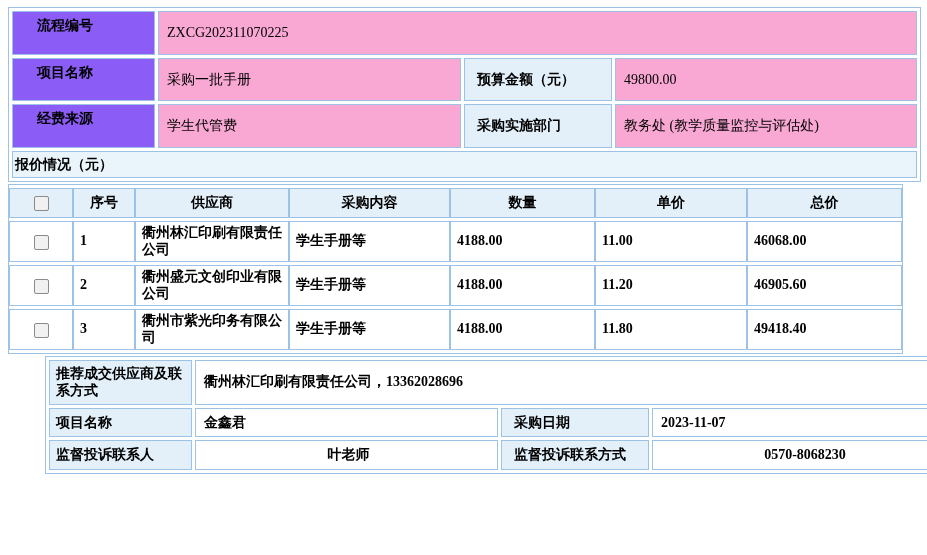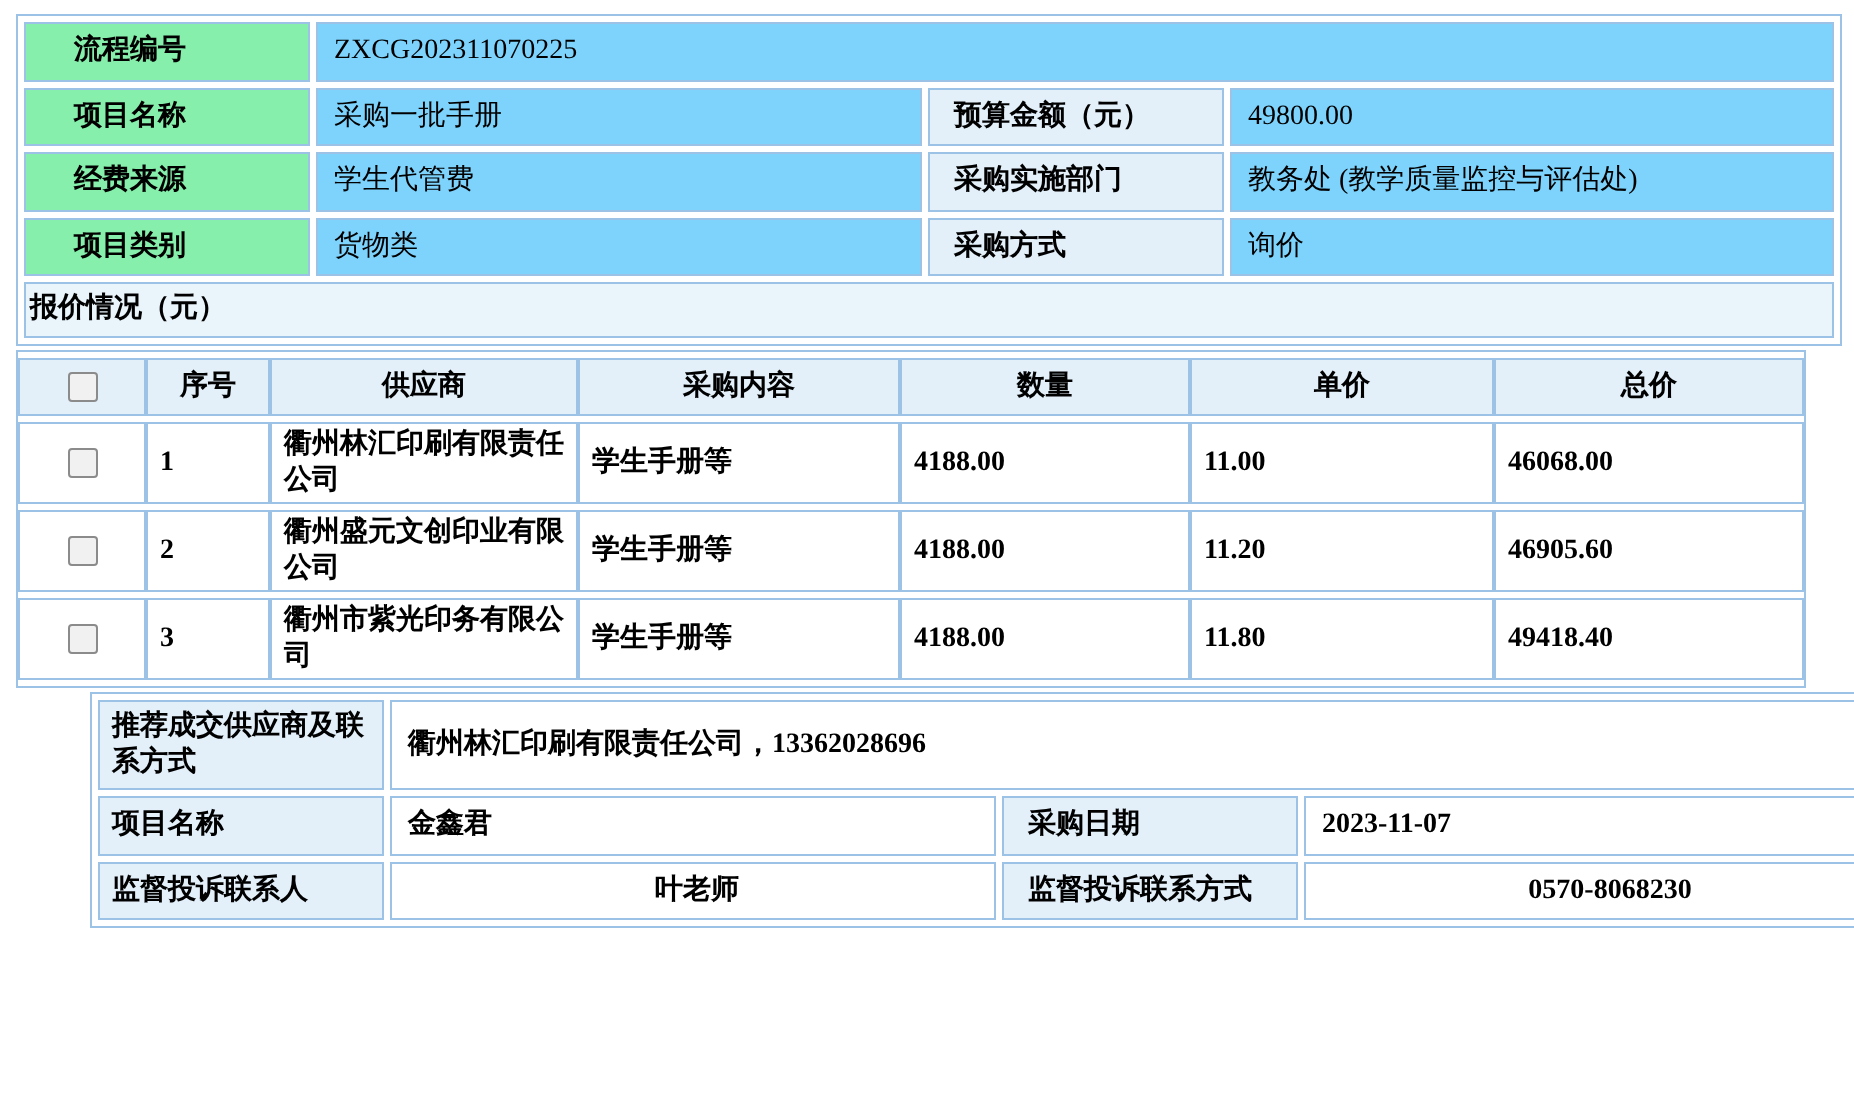--- a/index.html
+++ b/index.html
@@ -19,24 +19,24 @@
     background:#ffffff;
   }
   td,th{
     border:1px solid #9cc3e5;
     vertical-align:middle;
     font-size:14px;
     line-height:1.25;
     word-break:break-all;
   }
   
-  .lbl{background:#86efac;font-weight:bold;padding:5px 4px 5px 24px;}
+  .lbl{background:#8b5cf6;font-weight:bold;padding:5px 4px 19px 24px;}
   .lbl2{background:#e3f0fa;font-weight:bold;padding:5px 16px 5px 12px;}
   .lblsum{background:#e3f0fa;font-weight:bold;padding:4px 4px 4px 6px;}
-  .val{background:#7dd3fc;padding:5px 4px 5px 8px;}
+  .val{background:#f9a8d4;padding:5px 4px 5px 8px;}
   .bval{background:#ffffff;padding:4px 4px 4px 8px;font-weight:bold;}
   .banner{background:#eaf4fb;font-weight:bold;text-align:left;padding:4px 2px;}
   .center{text-align:center;}
 
   
   table.quote{border-spacing:0 3px;margin-top:2px;}
   table.quote th{
     background:#e3f0fa;font-weight:bold;text-align:center;padding:5px 2px;
   }
   table.quote td{background:#ffffff;font-weight:bold;padding:2px 6px;text-align:left;}
@@ -70,26 +70,20 @@
         <td class="lbl">项目名称</td>
         <td class="val">采购一批手册</td>
         <td class="lbl2">预算金额（元）</td>
         <td class="val">49800.00</td>
       </tr>
       <tr>
         <td class="lbl">经费来源</td>
         <td class="val">学生代管费</td>
         <td class="lbl2">采购实施部门</td>
         <td class="val">教务处 (教学质量监控与评估处)</td>
-      </tr>
-      <tr>
-        <td class="lbl">项目类别</td>
-        <td class="val">货物类</td>
-        <td class="lbl2">采购方式</td>
-        <td class="val">询价</td>
       </tr>
       <tr>
         <td class="banner" colspan="4">报价情况（元）</td>
       </tr>
     </tbody>
   </table>
 
   <table class="quote">
     <colgroup>
         <col style="width:64px">

